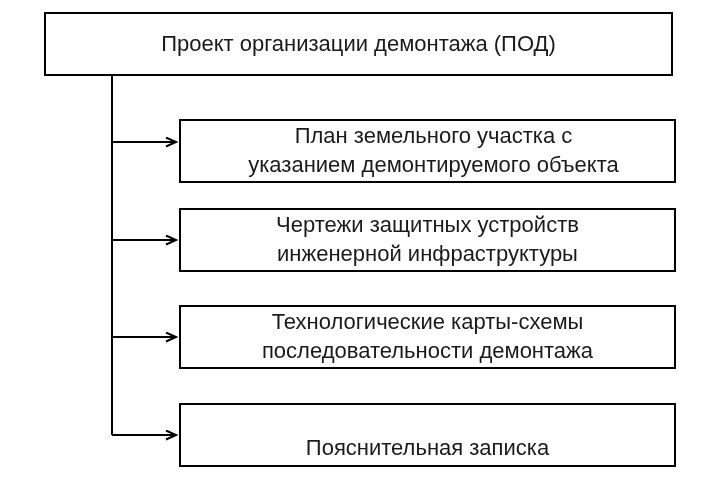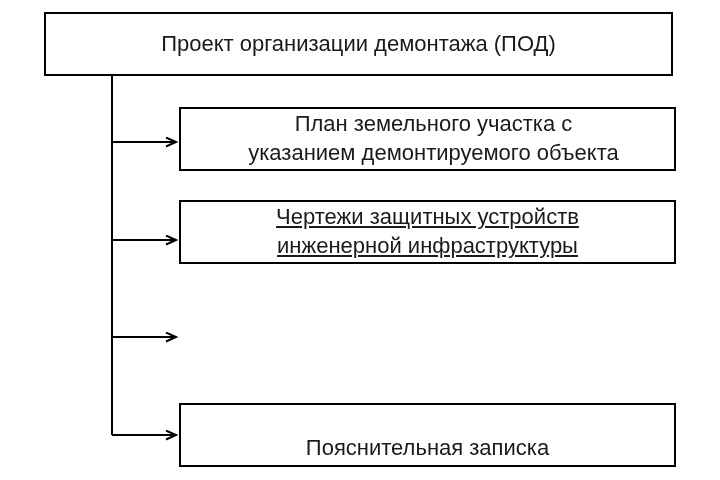--- a/index.html
+++ b/index.html
@@ -45,22 +45,22 @@
     padding:2px 8px;
   }
   .box.root{
     left:44px;top:12px;
     width:629px;height:64px;
   }
   .box.child{
     left:179px;
     width:497px;height:64px;
   }
-  .box.child.c1{top:107px;padding-left:20px;}
-  .box.child.c2{top:200px;text-decoration:underline;}
+  .box.child.c1{top:119px;padding-left:20px;}
+  .box.child.c2{top:208px;}
   .box.child.c3{top:305px;}
   .box.child.c4{top:403px;align-items:flex-end;}
 </style>
 </head>
 <body>
 
 <div class="canvas">
 
   <svg class="connectors" viewBox="0 0 720 480" xmlns="http://www.w3.org/2000/svg">
     <defs>
@@ -82,18 +82,22 @@
   <div class="box child c1">
     <span>План земельного участка с
 указанием демонтируемого объекта</span>
   </div>
 
   <div class="box child c2">
     <span>Чертежи защитных устройств
 инженерной инфраструктуры</span>
   </div>
 
+  <div class="box child c3">
+    <span>Технологические карты-схемы
+последовательности демонтажа</span>
+  </div>
 
   <div class="box child c4">
     <span>Пояснительная записка</span>
   </div>
 
 </div>
 
 </body></html>

